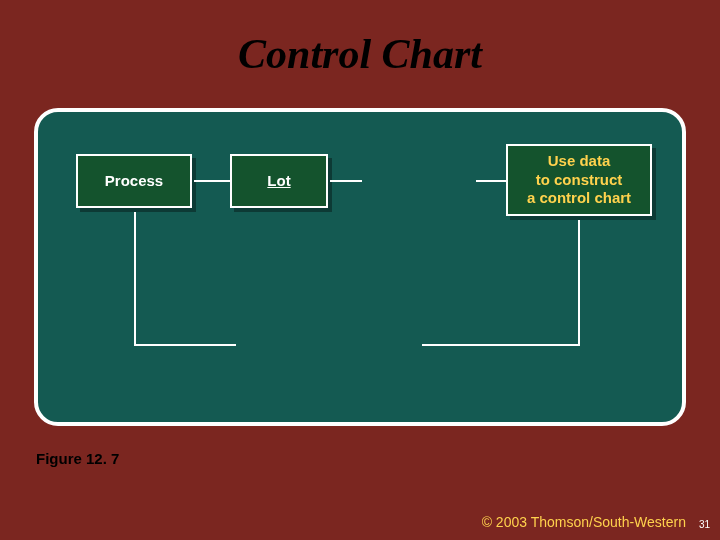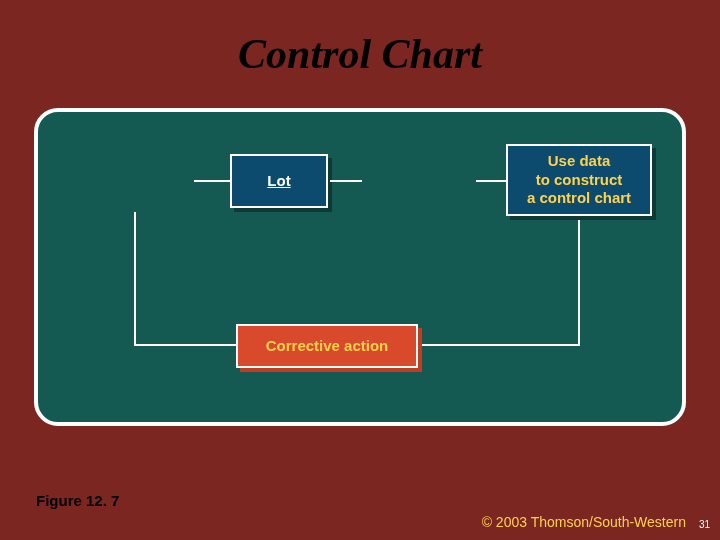--- a/index.html
+++ b/index.html
@@ -34,21 +34,21 @@
   .box {
     position: absolute;
     text-align: center;
     font-weight: bold;
     font-size: 15px;
     line-height: 1.25;
     display: flex;
     align-items: center;
     justify-content: center;
     border: 2px solid #fff;
-    background: #0c4a6e;
+    background: #14532d;
     color: #fff;
   }
   
   .box.orange {
     background: #d84a2b;
     color: #ffd24d;
     border: 2px solid #fff;
     box-shadow: 4px 4px 0 #c33c1f;
   }
   
@@ -68,21 +68,20 @@
   .v-line { width: 2px; }
 
   .figure-label {
     position: absolute;
     left: 36px;
     top: 450px;
     color: #000;
     font-weight: bold;
     font-size: 15px;
     font-family: Verdana, Arial, sans-serif;
-    margin-top: 42px;
   }
   .copyright {
     position: absolute;
     right: 34px;
     bottom: 10px;
     color: #ffd24d;
     font-size: 14px;
   }
   .pagenum {
     position: absolute;
@@ -92,26 +91,26 @@
     font-size: 10px;
   }
 </style>
 </head>
 <body>
 
 <div class="title">Control Chart</div>
 
 <div class="panel">
 
+  <div class="box teal process">Process</div>
   <div class="box teal lot">Lot</div>
   <div class="box teal usedata" style="white-space:pre-line;">Use data
 to construct
 a control chart</div>
 
-  <div class="box orange correct">Corrective action</div>
 
   <div class="h-line" style="left:156px; top:68px; width:36px;"></div>
   <div class="h-line" style="left:292px; top:68px; width:32px;"></div>
   <div class="h-line" style="left:438px; top:68px; width:30px;"></div>
 
   <div class="v-line" style="left:96px; top:100px; height:134px;"></div>
   <div class="h-line" style="left:96px; top:232px; width:102px;"></div>
 
   <div class="v-line" style="left:540px; top:108px; height:126px;"></div>
   <div class="h-line" style="left:384px; top:232px; width:158px;"></div>

